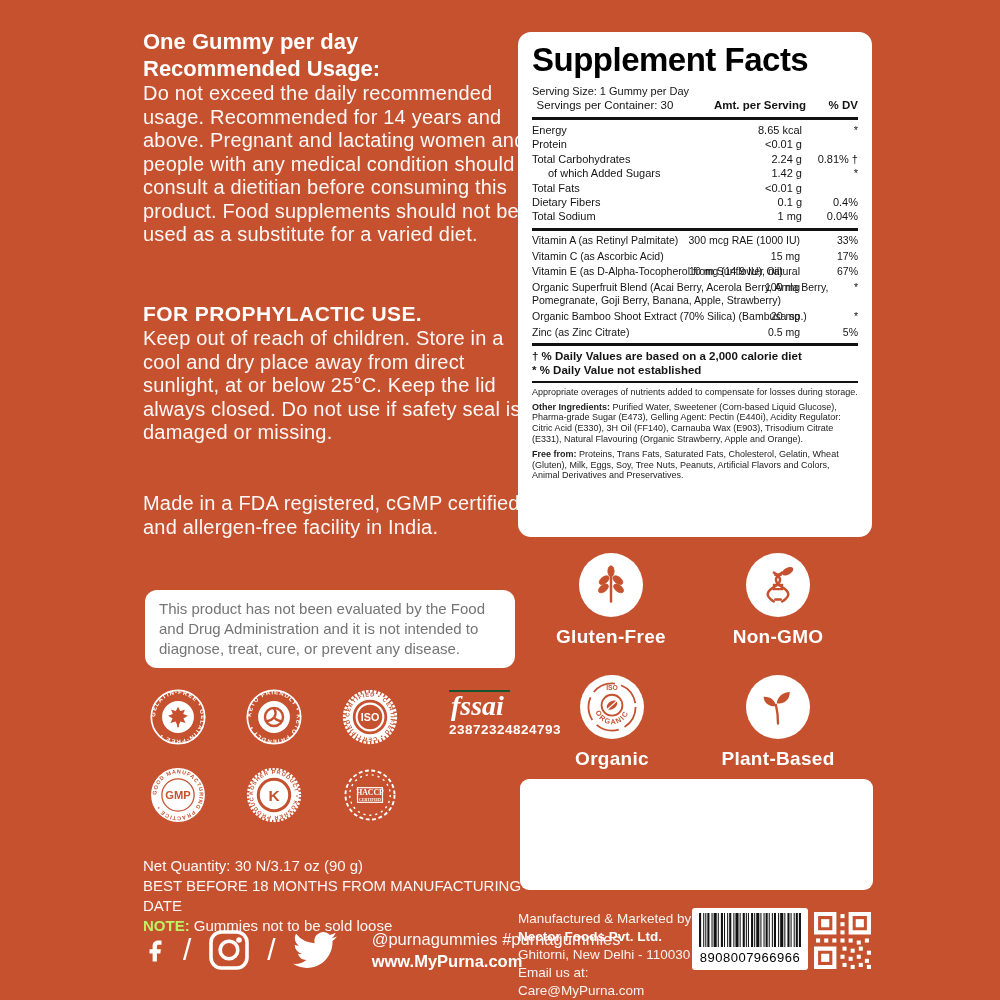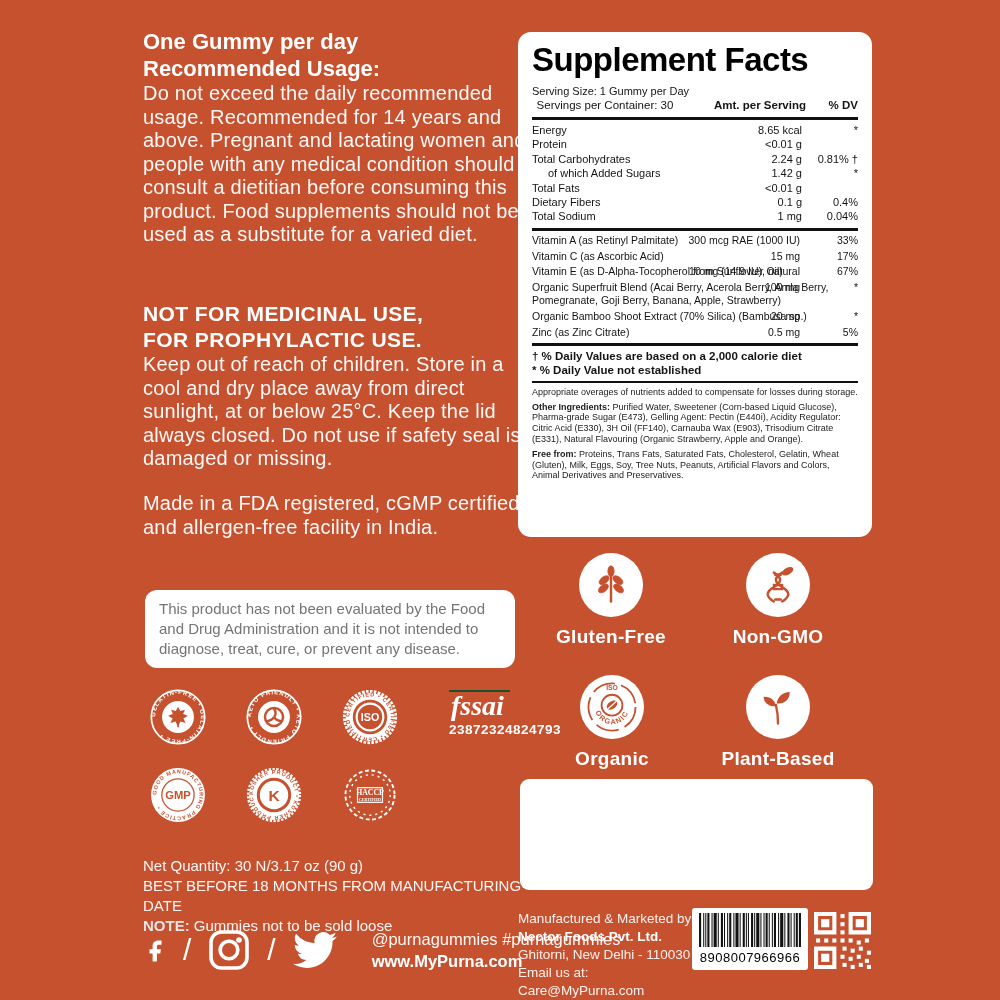--- a/index.html
+++ b/index.html
@@ -7,21 +7,21 @@
          font-family:"Liberation Sans",sans-serif;-webkit-font-smoothing:antialiased;}
   
   .lblock{position:absolute;left:143px;width:384px;color:rgba(255,255,255,.96);}
   .ltitle{font-weight:bold;color:#fff;font-size:22px;line-height:27px;}
   .lbody{font-size:20px;line-height:23.5px;font-weight:normal;letter-spacing:.2px;}
   .lcaps{font-weight:bold;color:#fff;font-size:21px;line-height:26px;letter-spacing:.4px;}
   .fda-box{position:absolute;left:145px;top:590px;width:342px;background:#fff;border-radius:12px;
            padding:9px 14px;color:#757575;font-size:15px;line-height:20px;}
   .netqty{position:absolute;left:143px;top:856px;width:400px;color:rgba(255,255,255,.95);
           font-size:15px;line-height:20px;}
-  .netqty b{color:#e5e5e5;}
+  .netqty b{color:#bef264;}
   
   .badge-row{position:absolute;left:147px;display:flex;gap:34px;align-items:flex-start;}
   .badge{width:62px;height:62px;}
   .fssai-wrap{margin-left:14px;margin-top:4px;color:#fff;text-align:left;}
   .fssai-word{font-family:"Liberation Serif",serif;font-style:italic;font-weight:bold;
               font-size:28px;line-height:28px;border-top:2px solid #14532d;display:inline-block;
               padding:0 6px 0 2px;}
   .fssai-lic{font-size:13.5px;font-weight:bold;letter-spacing:.5px;margin-top:2px;}
   
   .social{position:absolute;left:145px;top:926px;display:flex;align-items:center;gap:14px;color:#fff;}
@@ -71,21 +71,20 @@
 
 <div class="stage">
 
   <div class="lblock" style="top:28px;">
     <div class="ltitle">One Gummy per day</div>
     <div class="ltitle">Recommended Usage:</div>
     <div class="lbody">Do not exceed the daily recommended usage. Recommended for 14 years and above. Pregnant and lactating women and people with any medical condition should consult a dietitian before consuming this product. Food supplements should not be used as a substitute for a varied diet.</div>
   </div>
 
   <div class="lblock" style="top:301px;">
-    <div class="lcaps">NOT FOR MEDICINAL USE,</div>
     <div class="lcaps">FOR PROPHYLACTIC USE.</div>
     <div class="lbody">Keep out of reach of children. Store in a cool and dry place away from direct sunlight, at or below 25°C. Keep the lid always closed. Do not use if safety seal is damaged or missing.</div>
   </div>
 
   <div class="lblock" style="top:492px;">
     <div class="lbody">Made in a FDA registered, cGMP certified, and allergen-free facility in India.</div>
   </div>
 
   <div class="fda-box">
     <span>This product has not been evaluated by the Food and Drug Administration and it is not intended to diagnose, treat, cure, or prevent any disease.</span>

